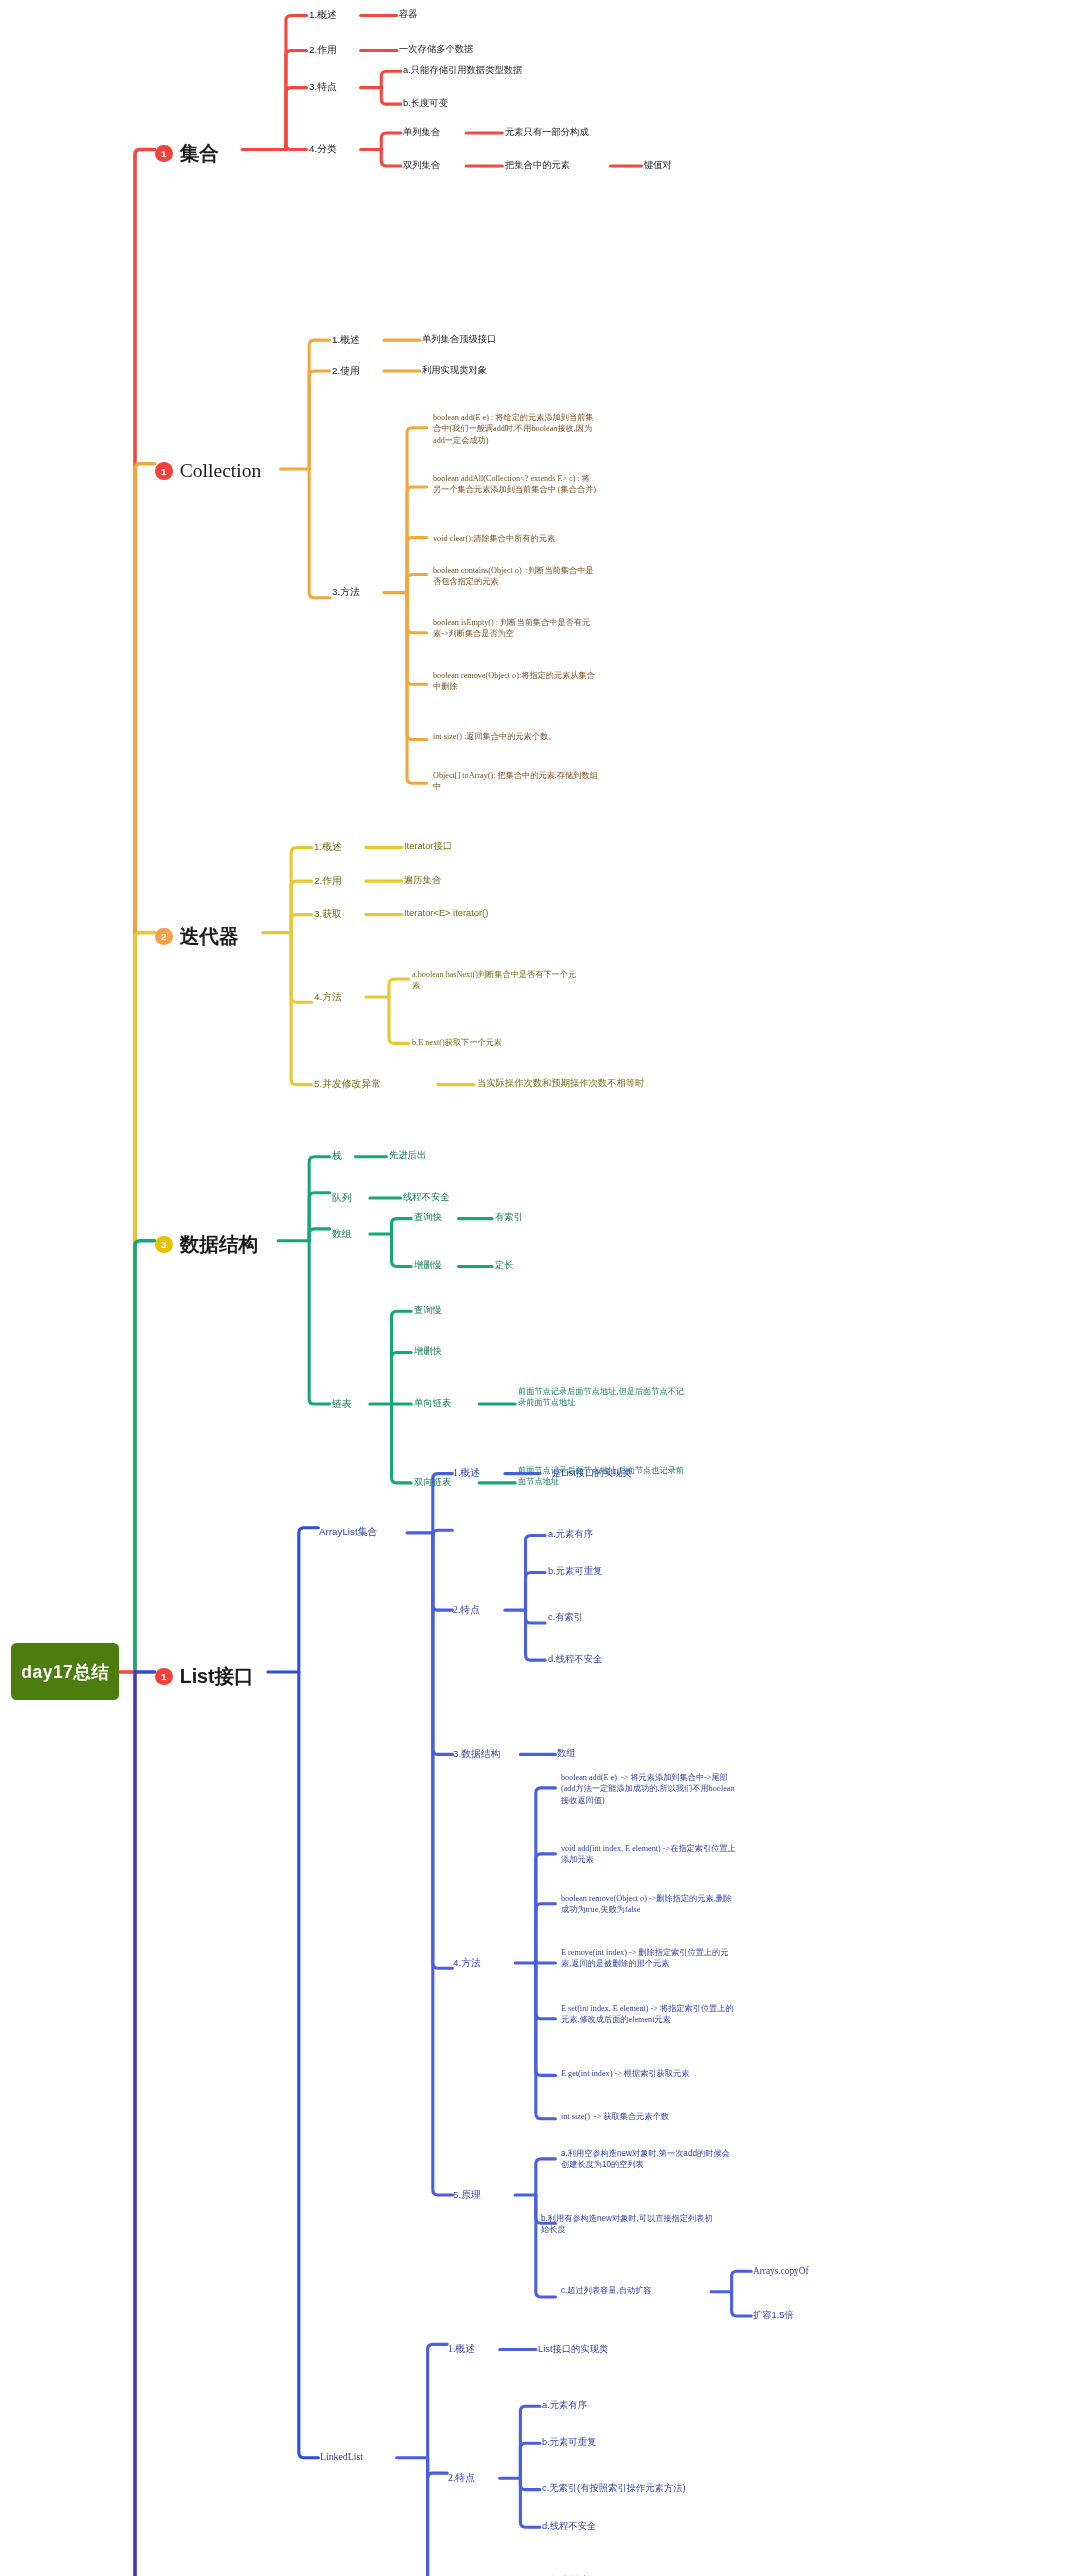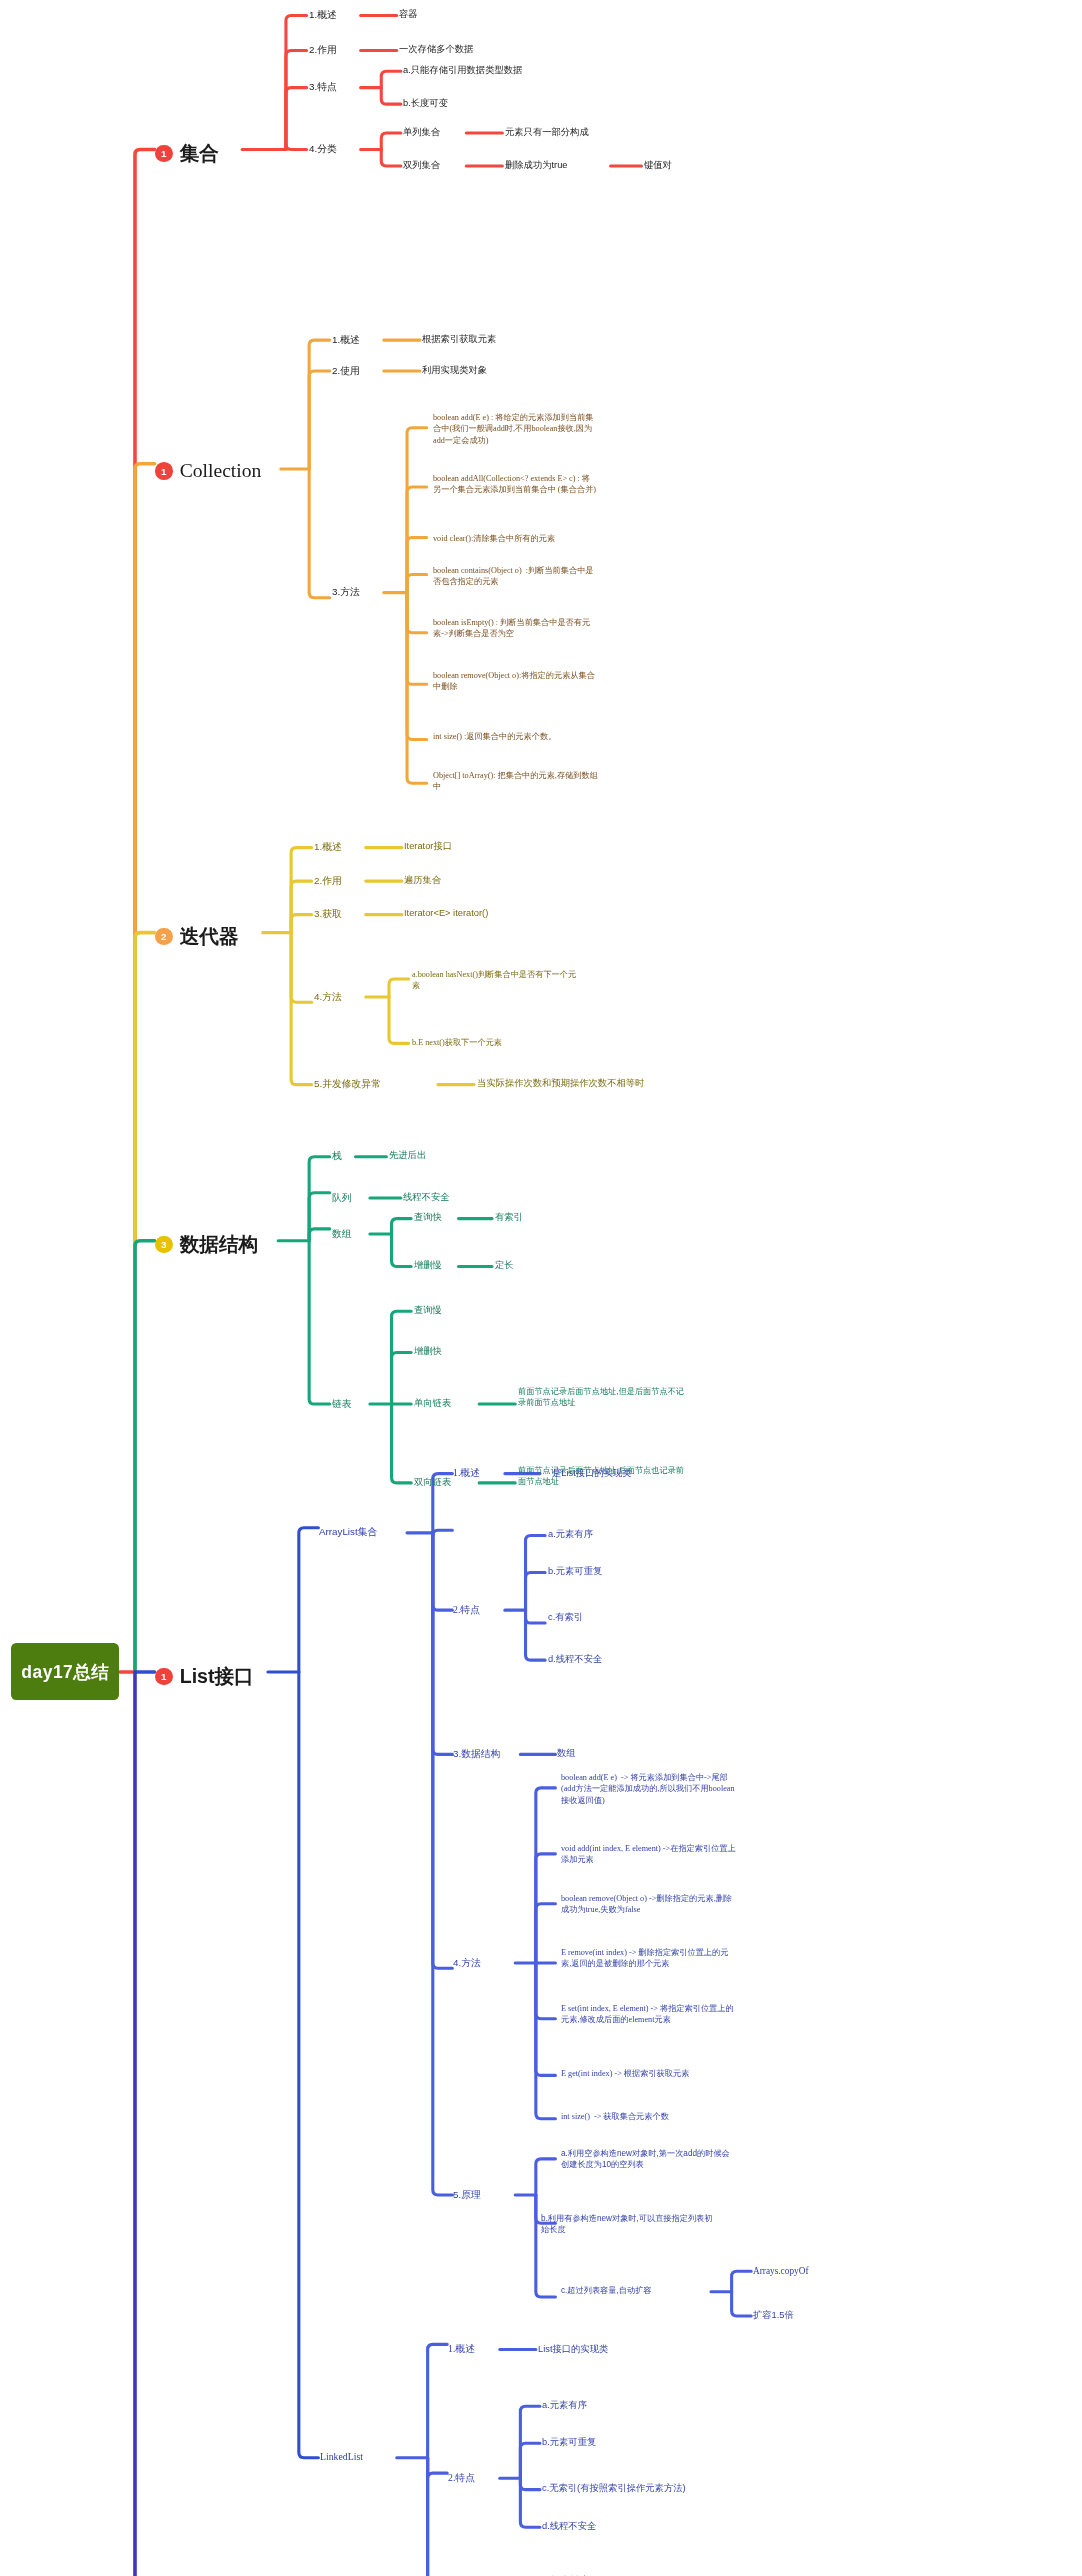--- a/index.html
+++ b/index.html
@@ -263,29 +263,29 @@
   <div class="node sans lvl3" style="left:399px; top:8.2px;">容器</div>
   <div class="node sans lvl2" style="left:309px; top:43px;">2.作用</div>
   <div class="node sans lvl3" style="left:399px; top:43px;">一次存储多个数据</div>
   <div class="node sans lvl2" style="left:309px; top:80px;">3.特点</div>
   <div class="node sans lvl3" style="left:403px; top:64px;">a.只能存储引用数据类型数据</div>
   <div class="node sans lvl3" style="left:403px; top:97px;">b.长度可变</div>
   <div class="node sans lvl2" style="left:309px; top:142px;">4.分类</div>
   <div class="node sans lvl3" style="left:403px; top:126px;">单列集合</div>
   <div class="node sans lvl3" style="left:505px; top:126px;">元素只有一部分构成</div>
   <div class="node sans lvl3" style="left:403px; top:159px;">双列集合</div>
-  <div class="node sans lvl3" style="left:505px; top:159px;">删除成功为true</div>
+  <div class="node sans lvl3" style="left:505px; top:159px;">把集合中的元素</div>
   <div class="node sans lvl3" style="left:644px; top:159px;">键值对</div>
 
   <div class="branch-head" style="left:155px; top:460px;">
     <span class="badge" style="background:#f0423a">1</span>
     <span class="branch-title">Collection</span>
   </div>
   <div class="node sans lvl2" style="left:332px; top:333px;">1.概述</div>
-  <div class="node sans lvl3" style="left:422px; top:333px;">根据索引获取元素</div>
+  <div class="node sans lvl3" style="left:422px; top:333px;">单列集合顶级接口</div>
   <div class="node sans lvl2" style="left:332px; top:364px;">2.使用</div>
   <div class="node sans lvl3" style="left:422px; top:364px;">利用实现类对象</div>
   <div class="node sans lvl2" style="left:332px; top:585px;">3.方法</div>
   <div class="node small" style="left:433px; top:412px; width:165px; color:#7a4f20;">boolean add(E e) : 将给定的元素添加到当前集合中(我们一般调add时,不用boolean接收,因为add一定会成功)</div>
   <div class="node small" style="left:433px; top:473px; width:165px; color:#7a4f20;">boolean addAll(Collection&lt;? extends E&gt; c) : 将另一个集合元素添加到当前集合中 (集合合并)</div>
   <div class="node small" style="left:433px; top:533px; width:165px; color:#7a4f20;">void clear():清除集合中所有的元素</div>
   <div class="node small" style="left:433px; top:565px; width:165px; color:#7a4f20;">boolean contains(Object o)  :判断当前集合中是否包含指定的元素</div>
   <div class="node small" style="left:433px; top:617px; width:165px; color:#7a4f20;">boolean isEmpty() : 判断当前集合中是否有元素-&gt;判断集合是否为空</div>
   <div class="node small" style="left:433px; top:670px; width:165px; color:#7a4f20;">boolean remove(Object o):将指定的元素从集合中删除</div>
   <div class="node small" style="left:433px; top:731px; width:165px; color:#7a4f20;">int size() :返回集合中的元素个数。</div>

